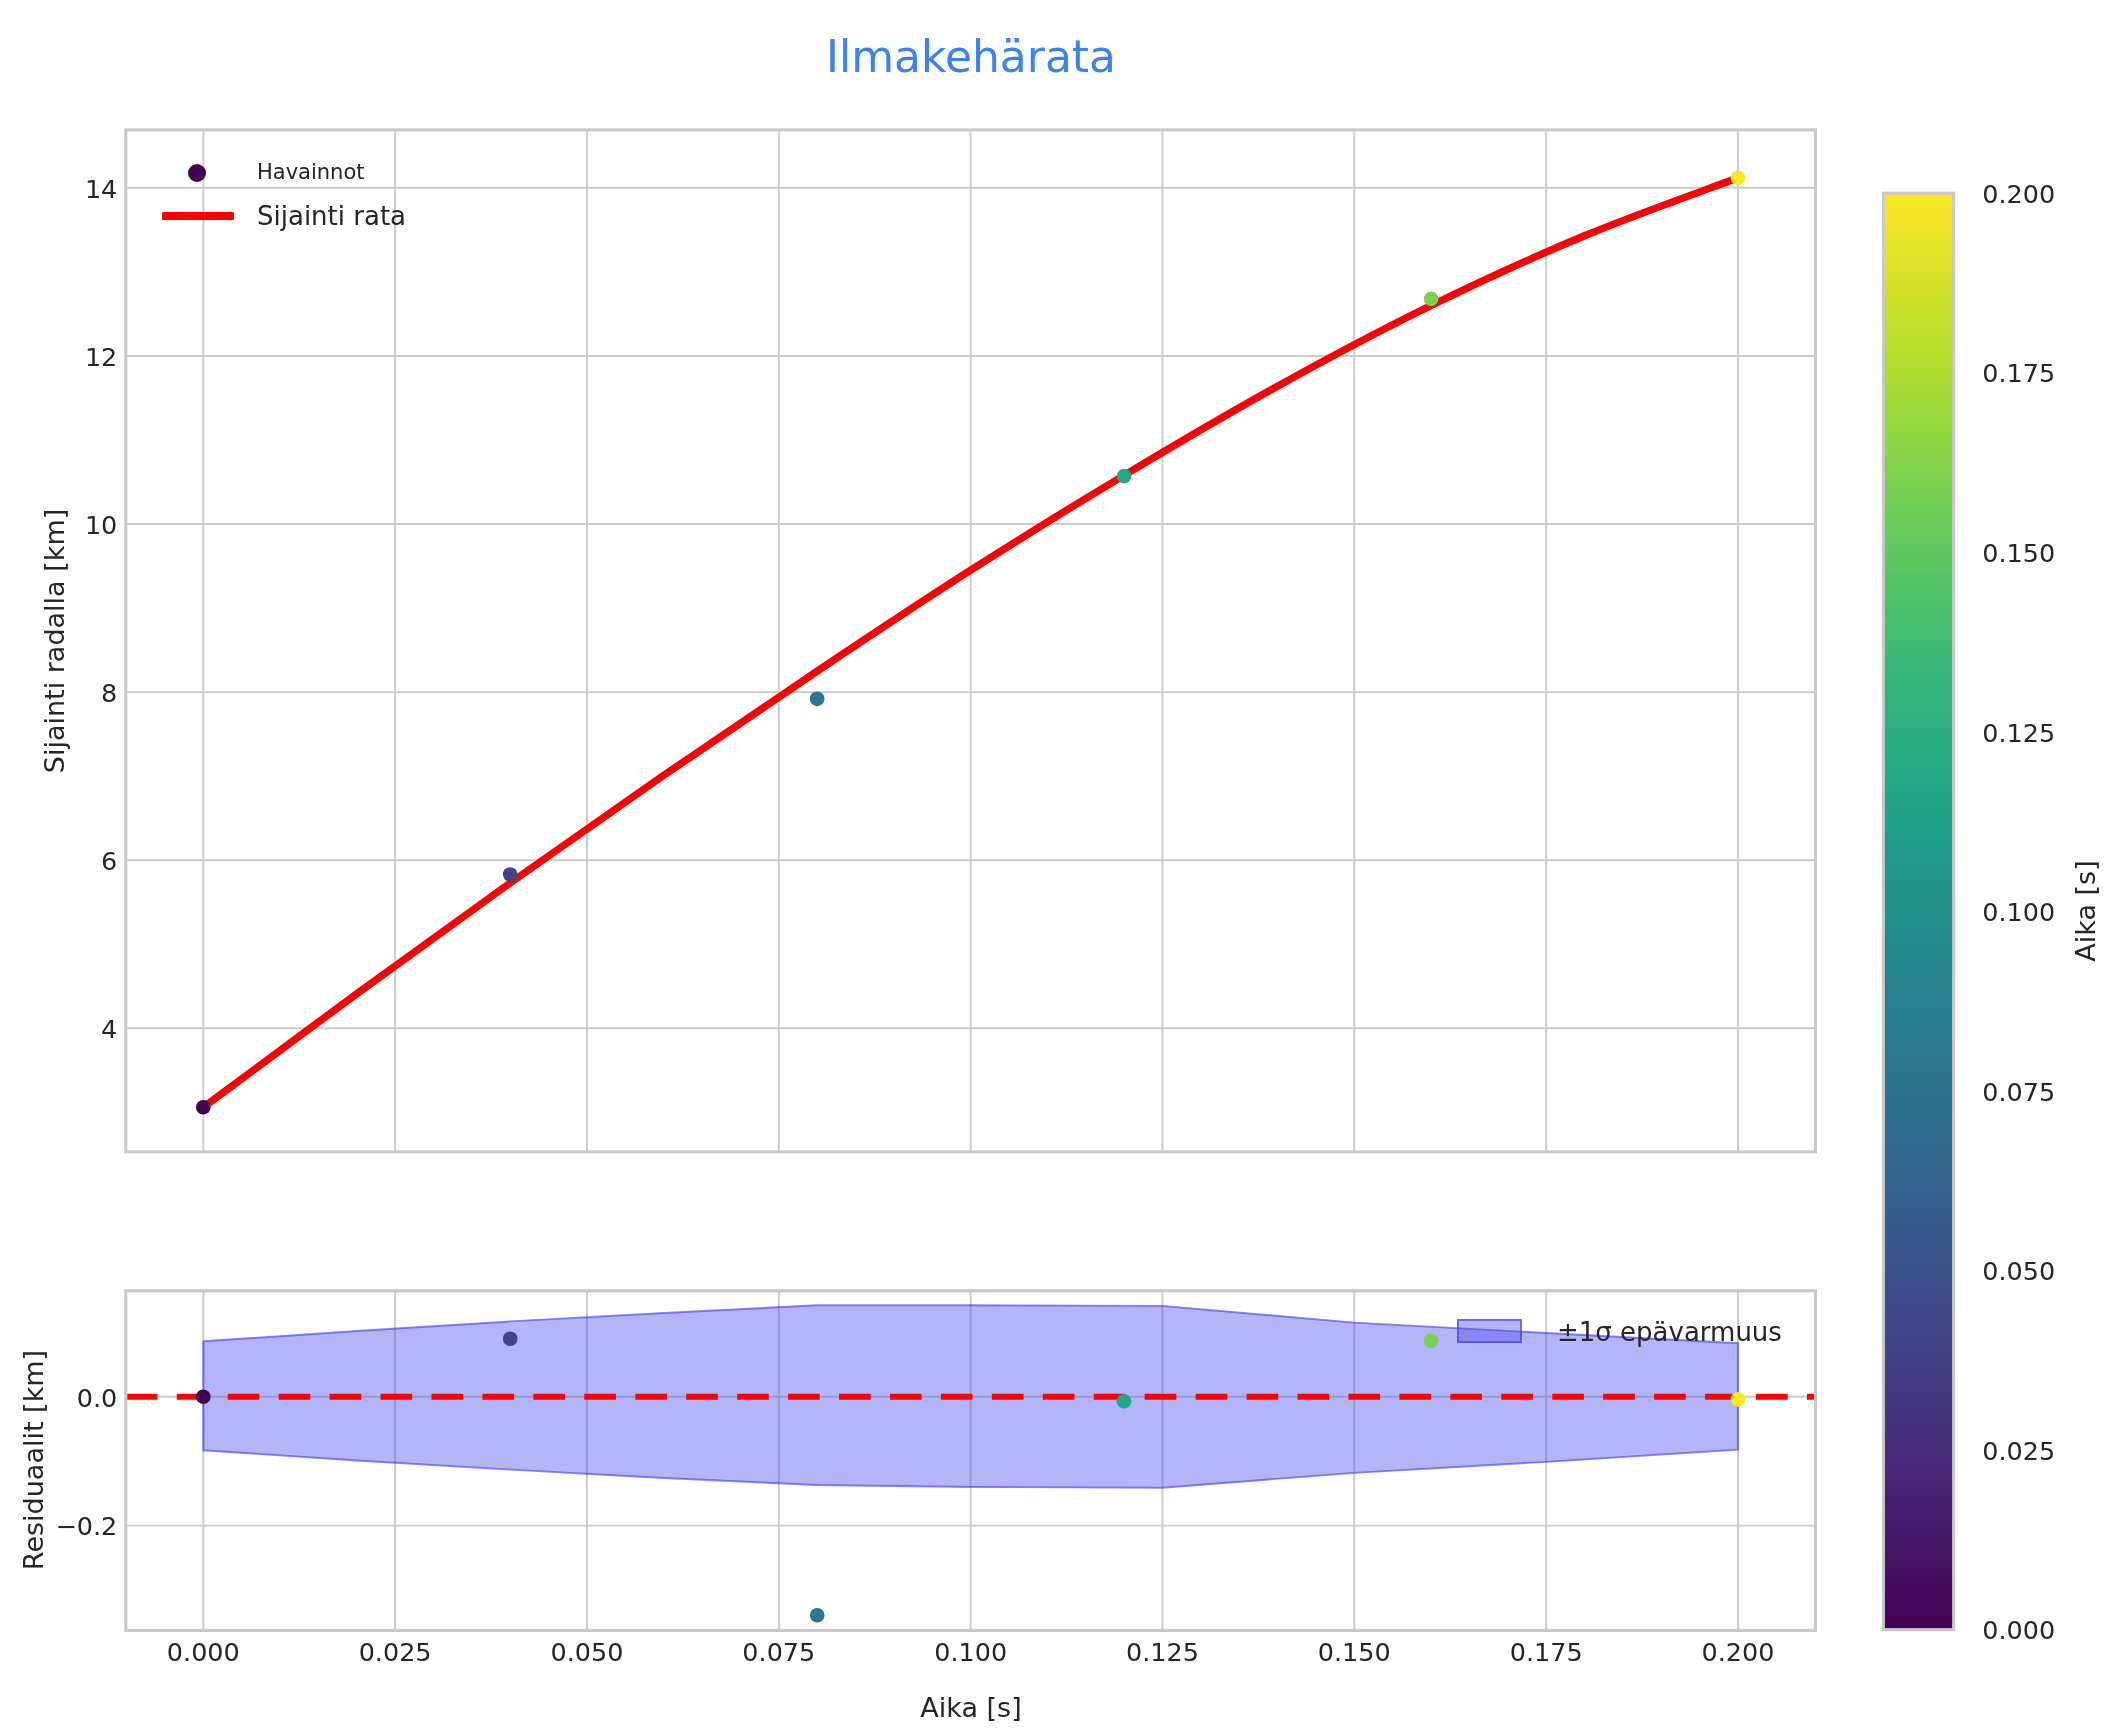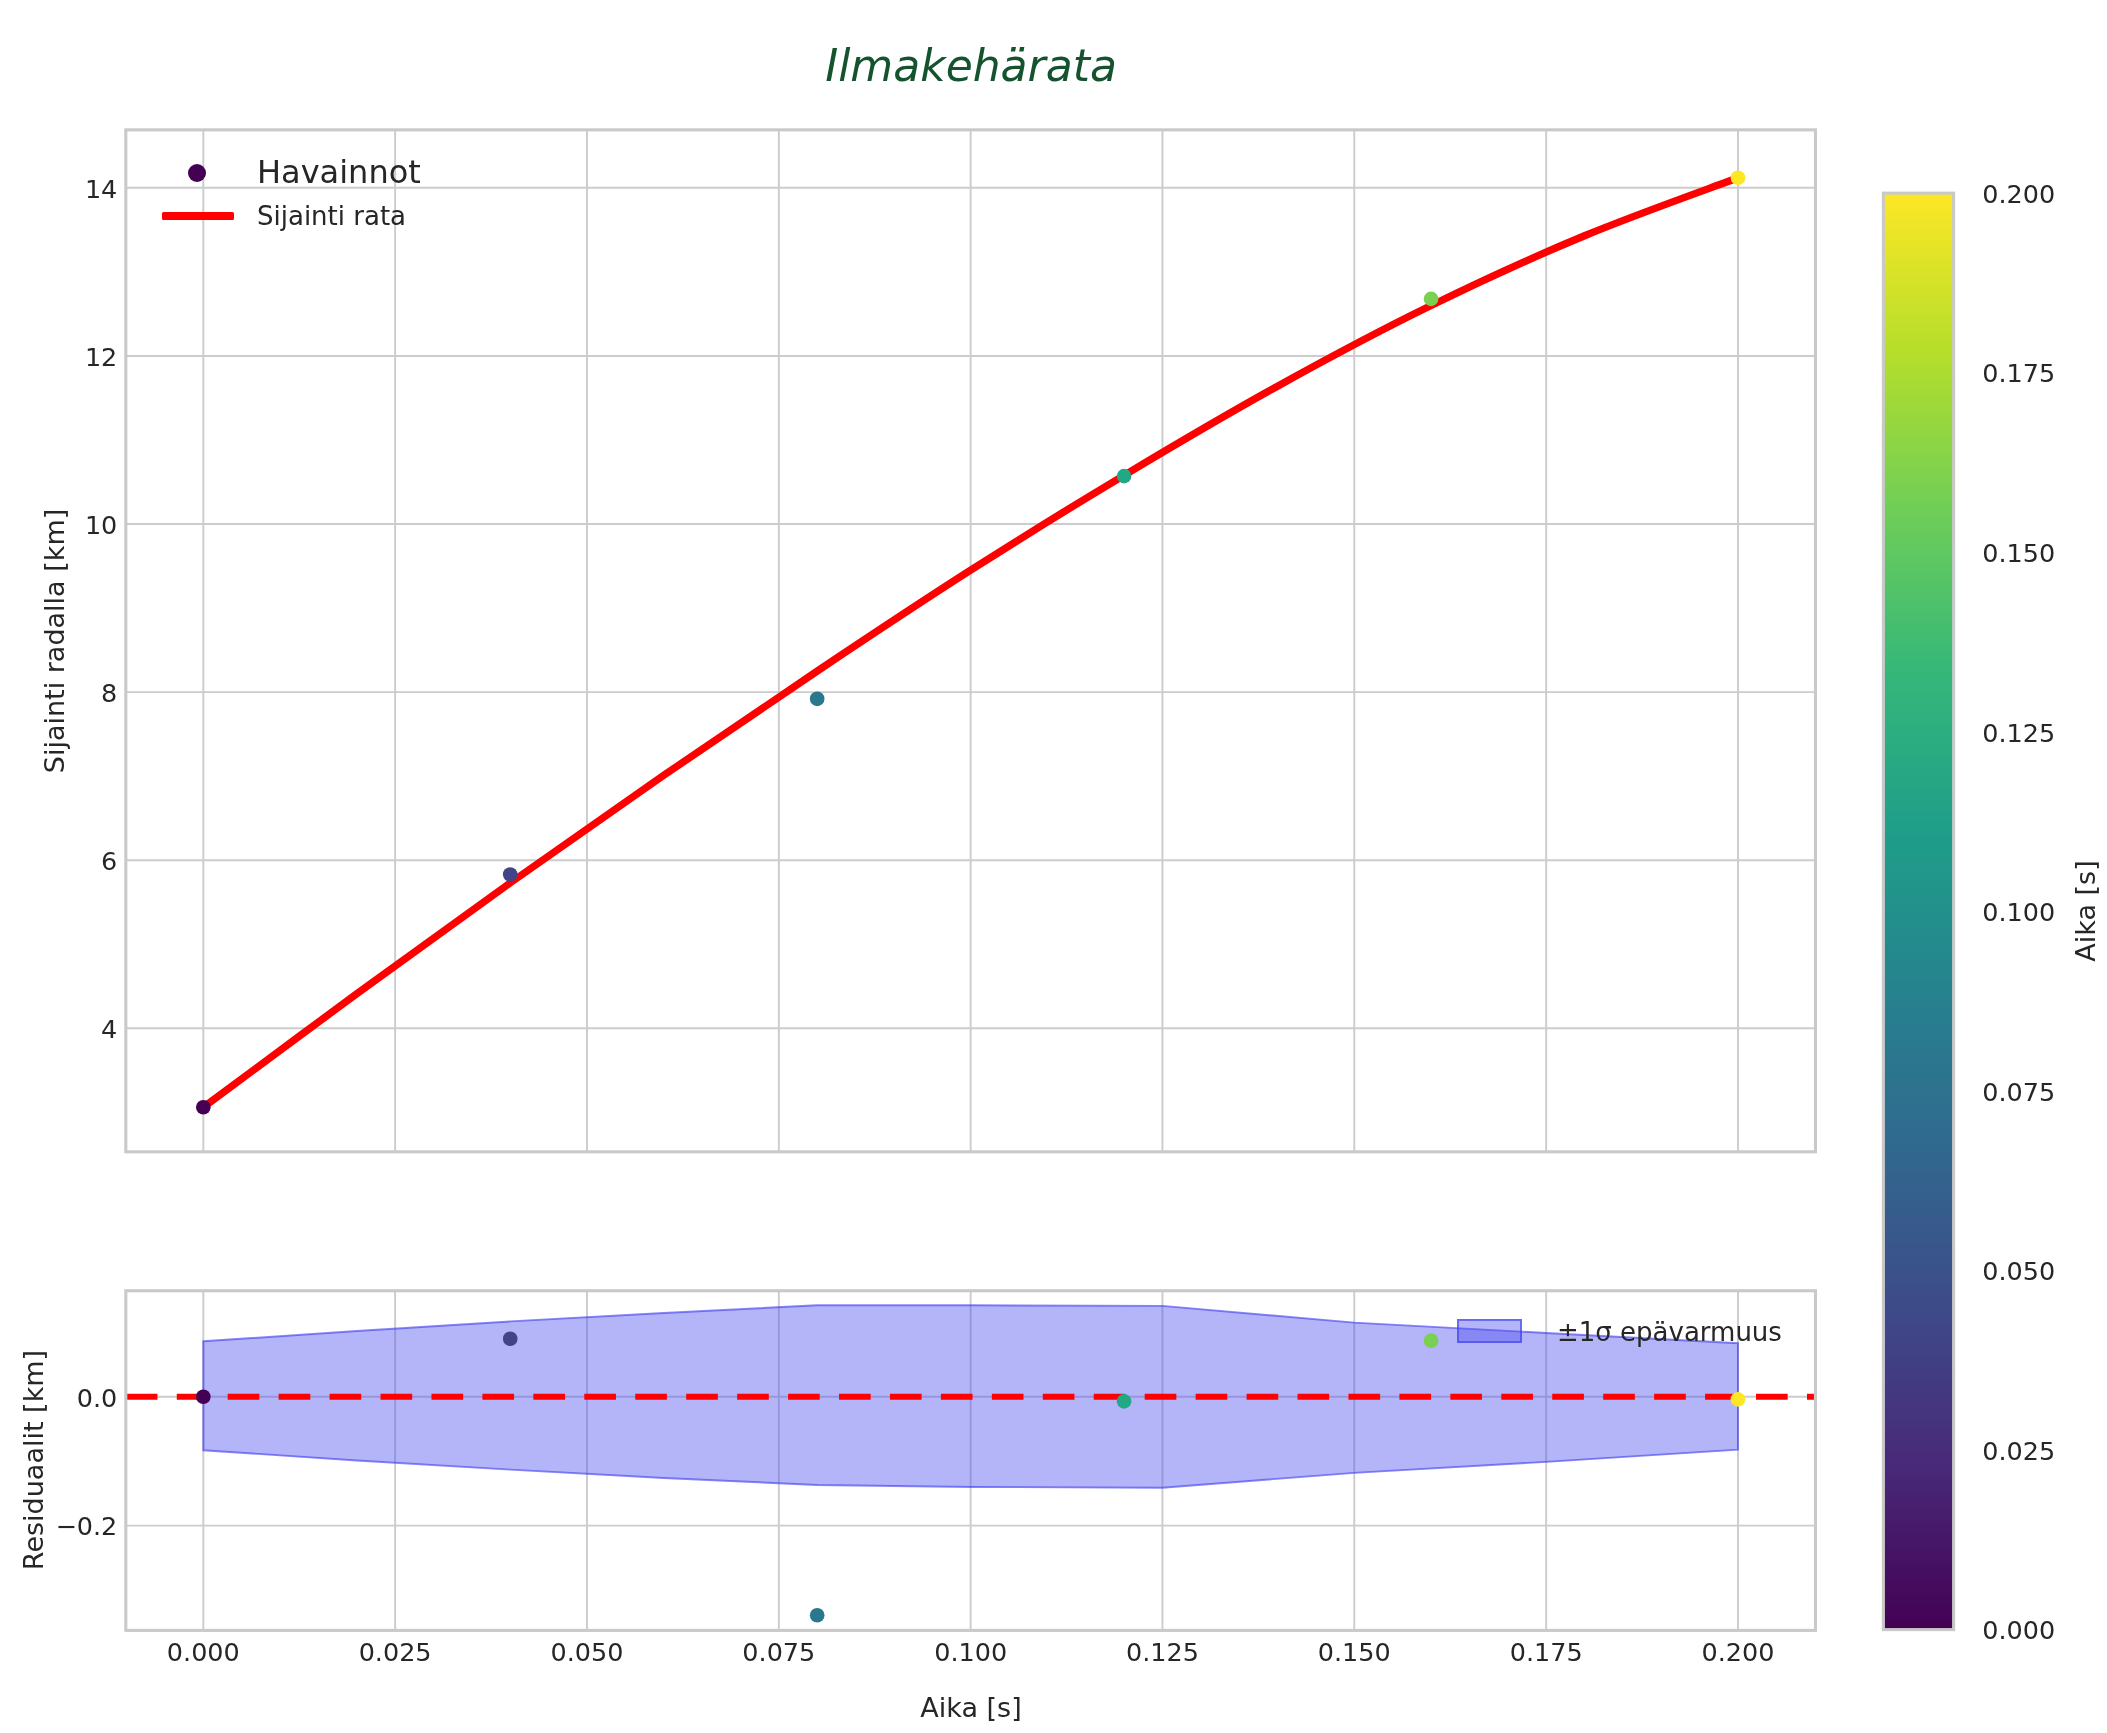--- a/index.html
+++ b/index.html
@@ -9,21 +9,21 @@
     background:#ffffff;
     font-family:"DejaVu Sans", sans-serif;
     color:#262626;
     overflow:hidden;
   }
   svg{position:absolute;left:0;top:0;}
   .abs{position:absolute;white-space:nowrap;}
   .chart-title{
     left:971px;top:56px;
     transform:translate(-50%,-50%);
-    font-size:44px;font-style:italic;font-weight:400;color:#14532d;margin-top:9px;
+    font-size:44px;font-weight:400;color:#3b82f6;
   }
   .ylabel-main{
     left:54px;top:641px;
     transform:translate(-50%,-50%) rotate(-90deg);
     font-size:27px;
   }
   .ylabel-resid{
     left:33px;top:1460px;
     transform:translate(-50%,-50%) rotate(-90deg);
     font-size:27px;
@@ -35,21 +35,21 @@
   }
   .cbar-label{
     left:2085px;top:911px;
     transform:translate(-50%,-50%) rotate(-90deg);
     font-size:27px;
   }
   .legend-main-dot{
     left:188px;top:164px;width:18px;height:18px;border-radius:50%;
     background:#440154;
   }
-  .legend-main-label1{left:257px;top:158px;font-size:32px;line-height:28px;}
+  .legend-main-label1{left:257px;top:158px;font-size:21px;line-height:28px;}
   .legend-main-line{left:162px;top:212px;width:72px;height:7.7px;background:#ff0000;border-radius:1.5px;}
   .legend-main-label2{left:257px;top:202px;font-size:26px;line-height:28px;}
   .legend-resid-swatch{
     left:1457px;top:1319px;width:65px;height:24px;
     background:rgba(77,77,240,0.42);
     border:2.3px solid rgba(61,61,240,0.62);
     box-sizing:border-box;
   }
   .legend-resid-label{left:1545px;top:1318px;font-size:26px;line-height:28px;margin-left:12px;}
 </style>

